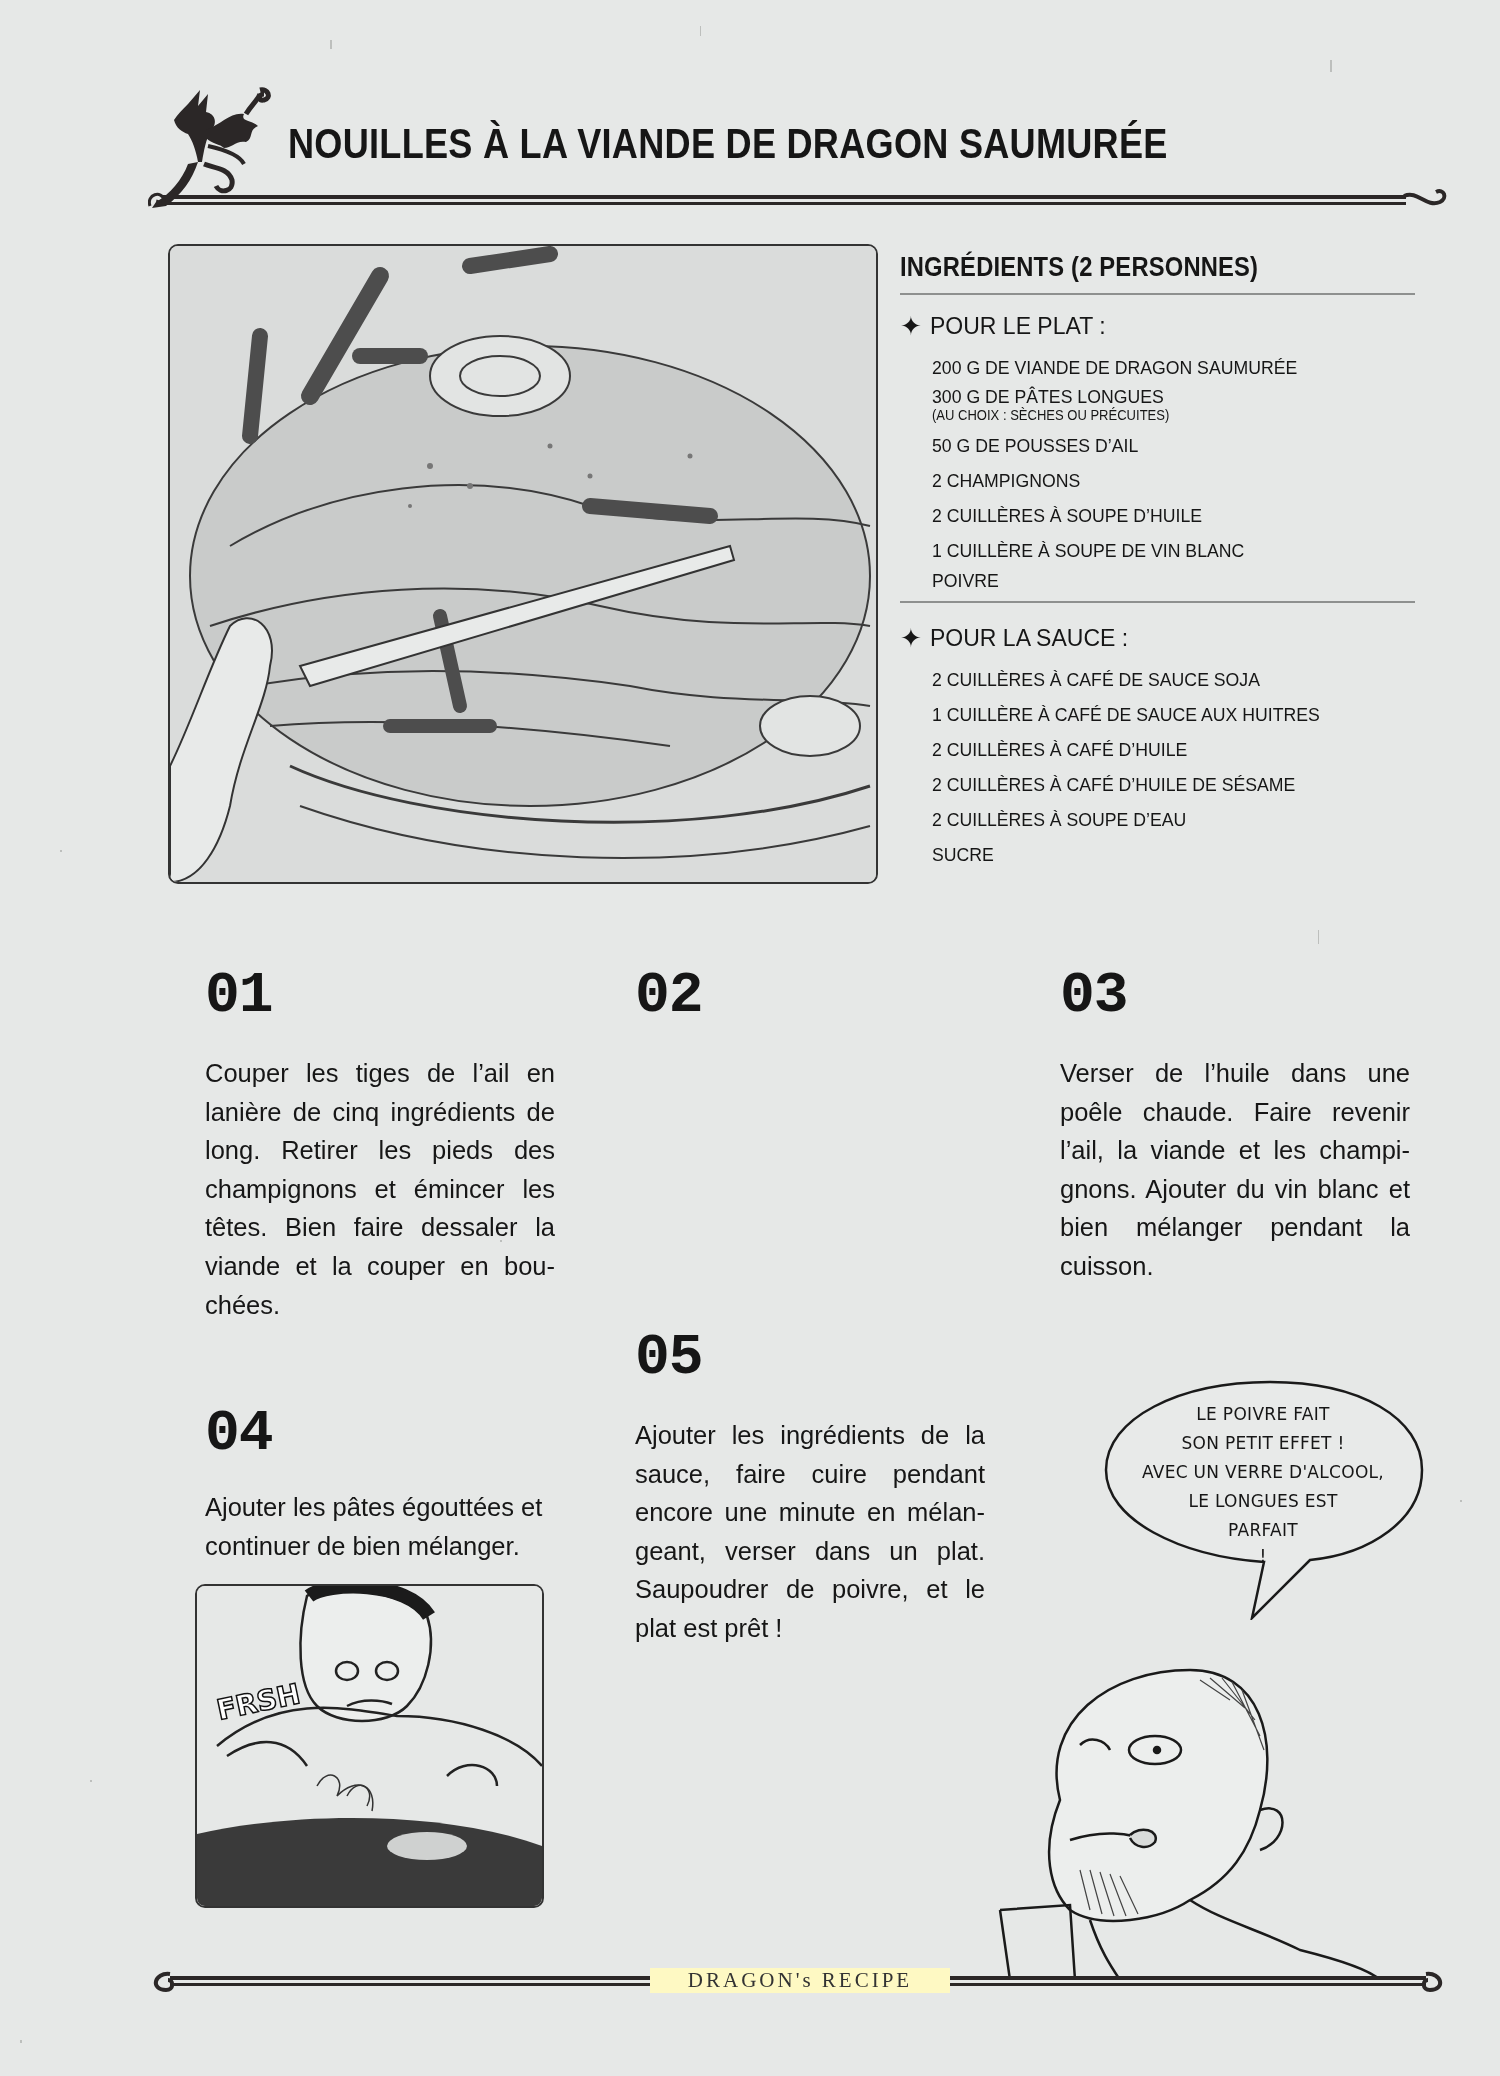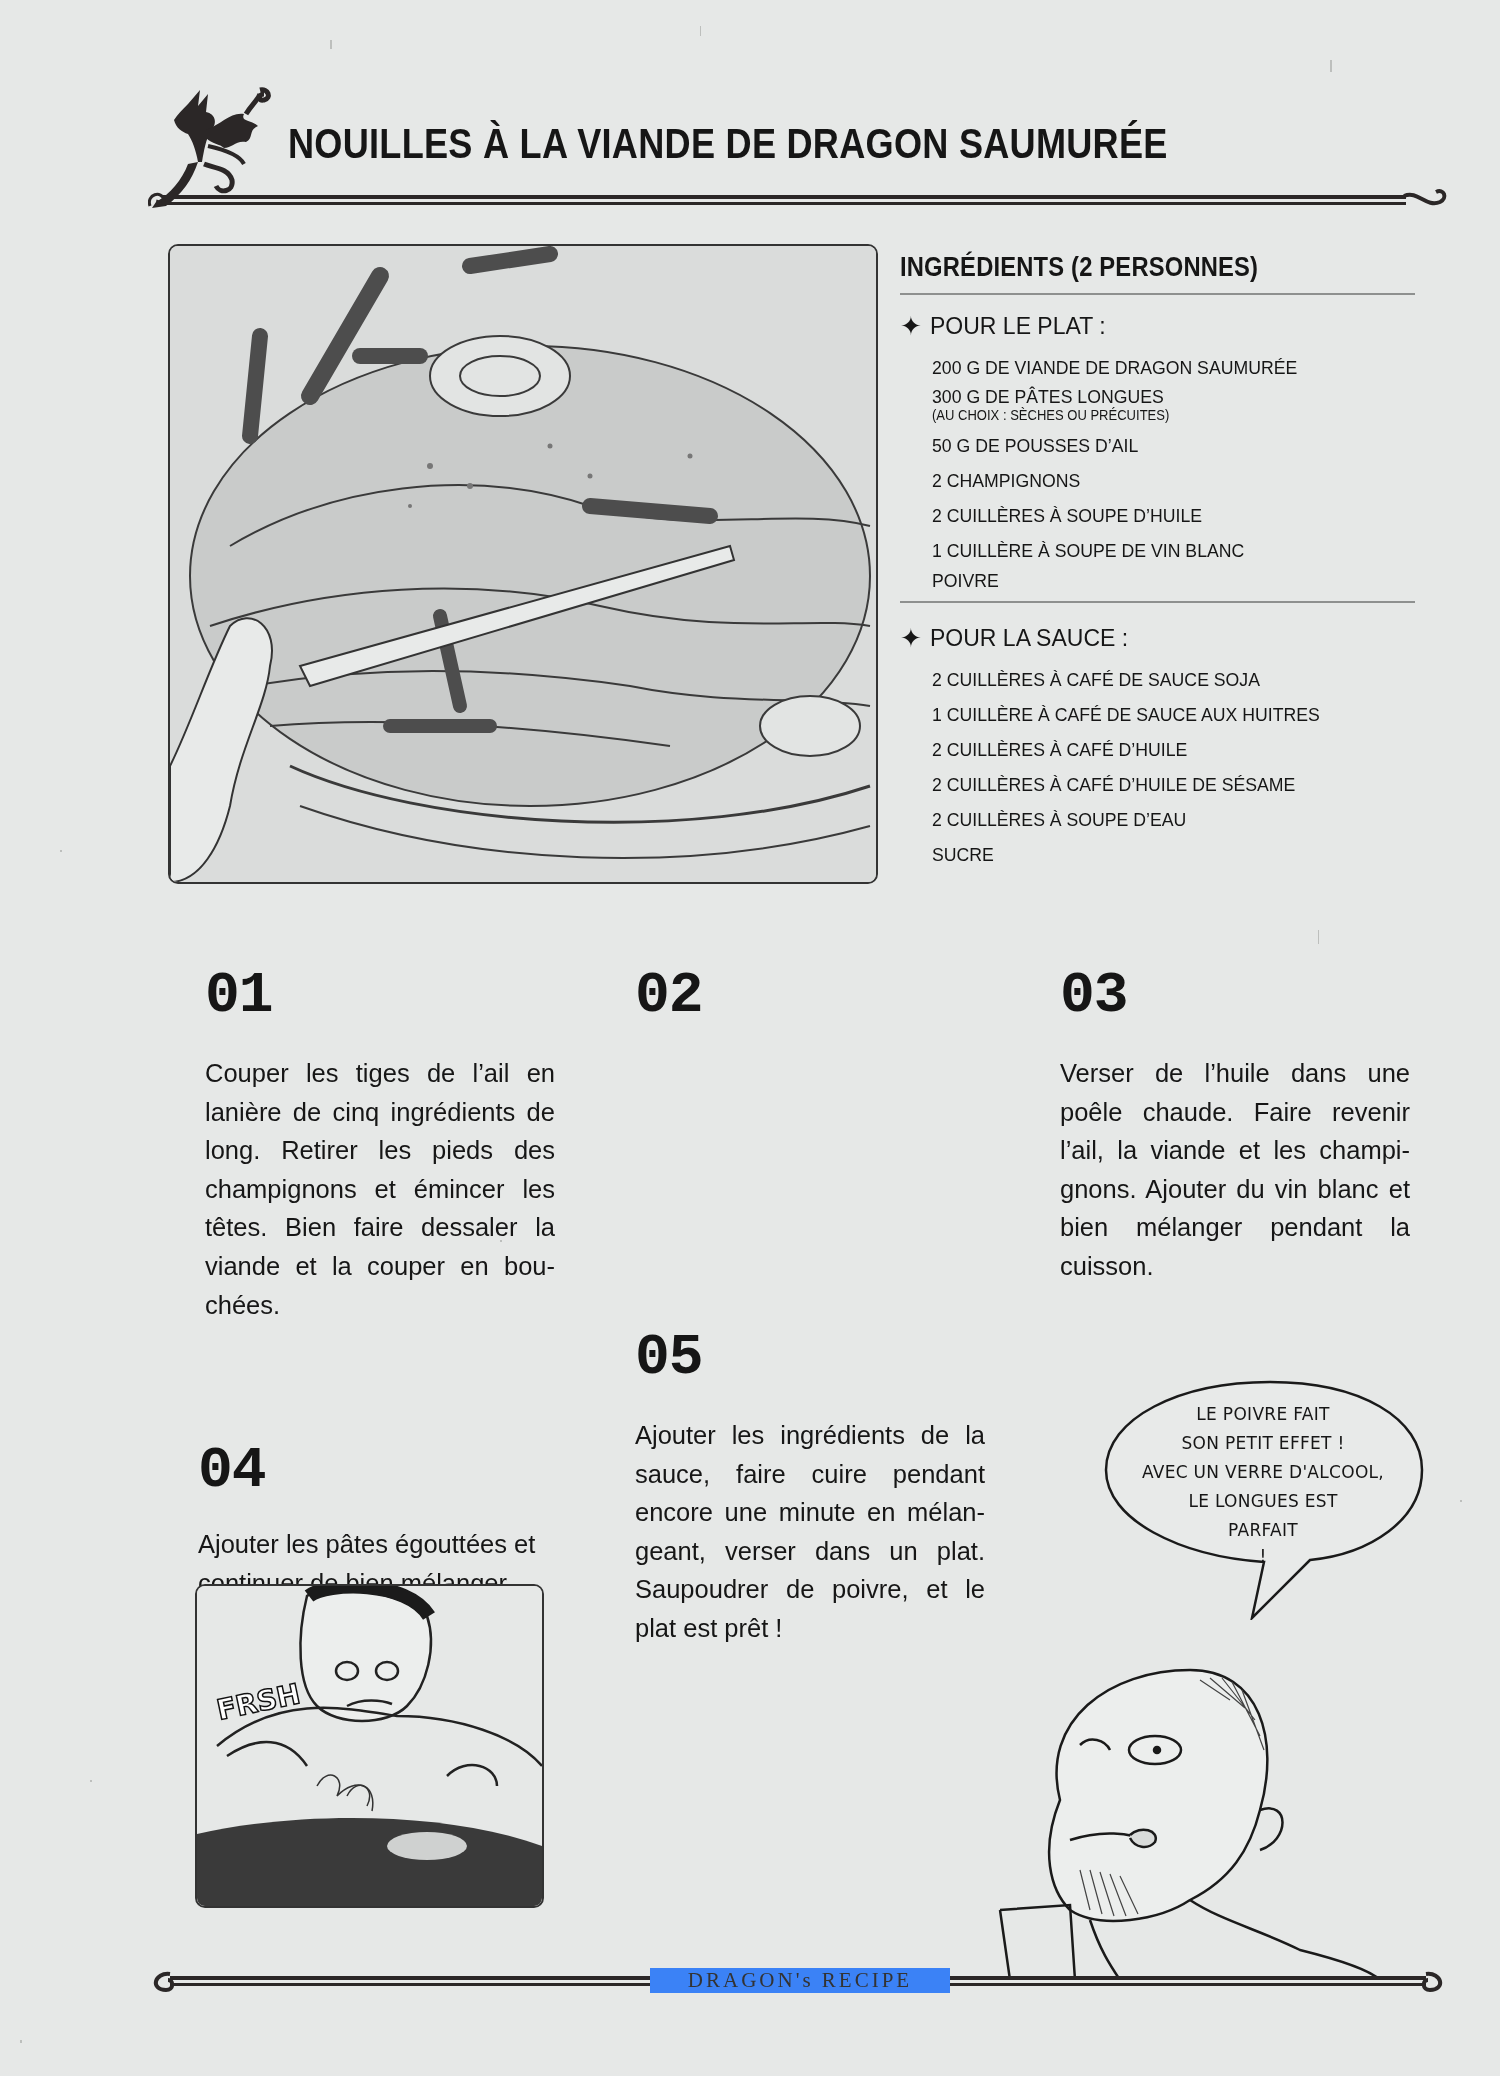--- a/index.html
+++ b/index.html
@@ -39,21 +39,21 @@
   .ing-note { display: block; font-size: 14px; line-height: 15px; }
   .ing-list li.compact { margin-top: 6px; }
 
   
   .step { position: absolute; width: 350px; }
   .step-num { font-weight: bold; font-size: 58px; line-height: 60px; letter-spacing: -1px; font-family: Liberation Mono, monospace; }
   .step-text { font-size: 25.5px; line-height: 38.6px; margin-top: 28px; text-align: justify; hyphens: manual; }
   #step1 { left: 205px; top: 966px; }
   #step2 { left: 635px; top: 966px; }
   #step3 { left: 1060px; top: 966px; }
-  #step4 { left: 198px; top: 1404px; margin-top: 37px; }
+  #step4 { left: 205px; top: 1404px; }
   #step5 { left: 635px; top: 1328px; }
   #step4 .step-text { margin-top: 24px; text-align: left; }
 
   .step4-image {
     position: absolute; left: 195px; top: 1584px; width: 345px; height: 320px;
     border: 2px solid #333; border-radius: 10px; overflow: hidden; background: #e3e5e4;
   }
   .step4-image svg { width: 100%; height: 100%; display: block; }
 
   
@@ -62,21 +62,21 @@
     position: absolute; left: 1118px; top: 1400px; width: 290px; text-align: center;
     font-family: "DejaVu Sans", sans-serif; font-size: 17px; line-height: 29px; letter-spacing: .3px;
   }
   .character-art { position: absolute; left: 960px; top: 1620px; width: 440px; height: 360px; }
 
   
   .footer-rule { position: absolute; left: 148px; top: 1960px; width: 1300px; height: 40px; }
   .footer-label {
     position: absolute; left: 650px; top: 1968px; width: 300px; text-align: center;
     font-family: "Liberation Serif", serif; font-size: 21px; letter-spacing: 3px; color: #333;
-    background: #3b82f6;
+    background: #fef9c3;
   }
 </style>
 </head>
 <body>
 
 <div>
   <div class="speck" style="left:330px;top:40px;width:2px;height:9px"></div>
   <div class="speck" style="left:700px;top:26px;width:1px;height:10px"></div>
   <div class="speck" style="left:1330px;top:60px;width:2px;height:12px"></div>
   <div class="speck" style="left:60px;top:850px;width:2px;height:2px"></div>

